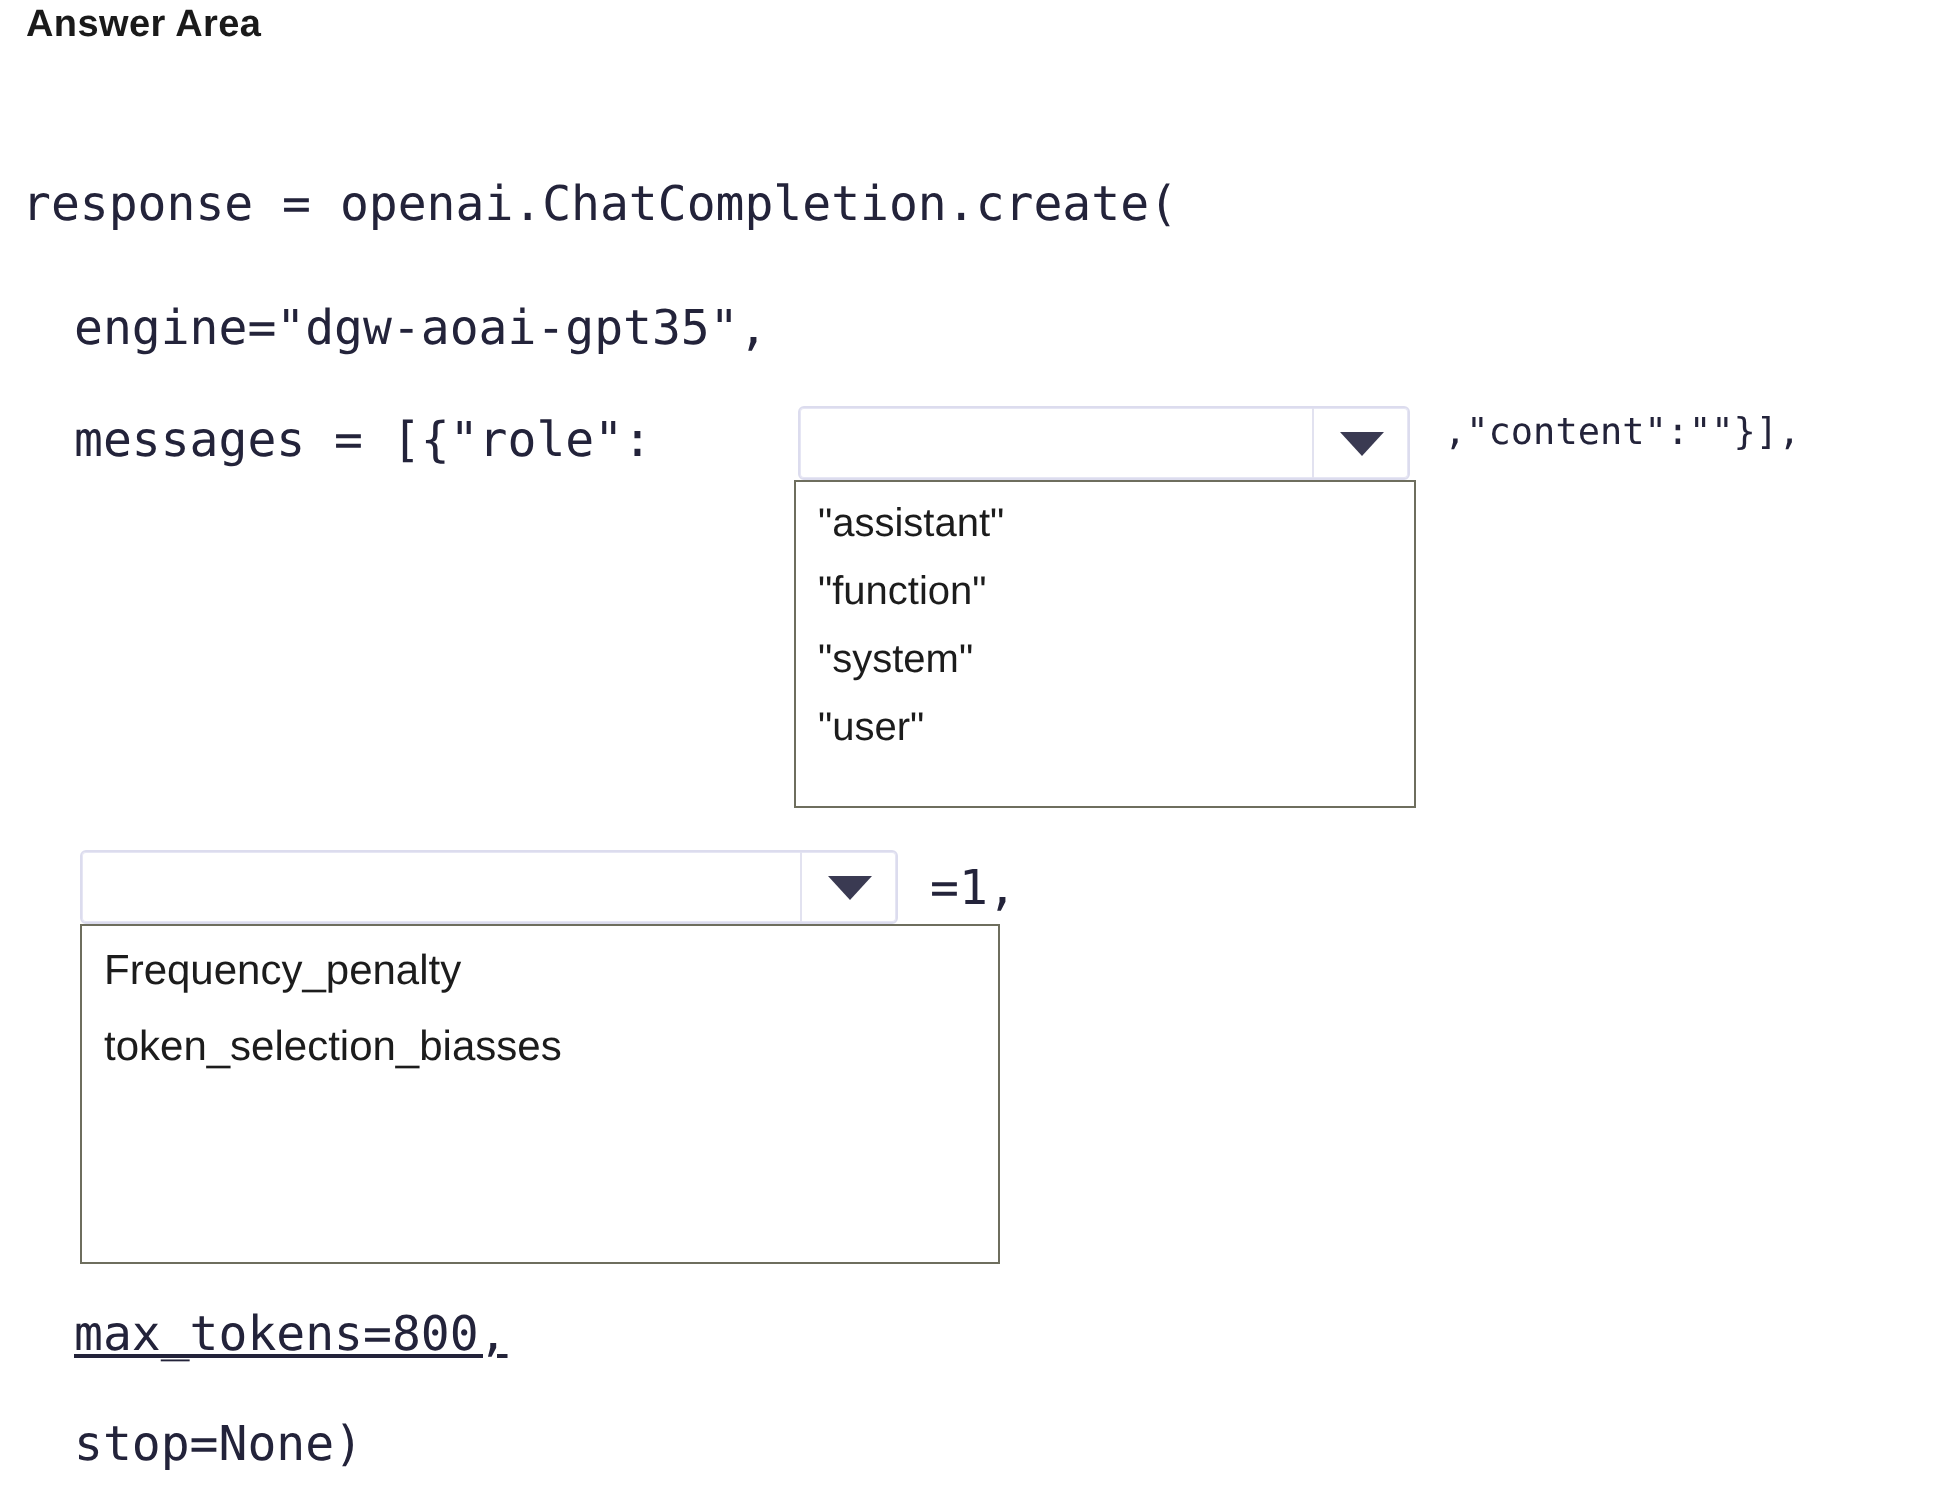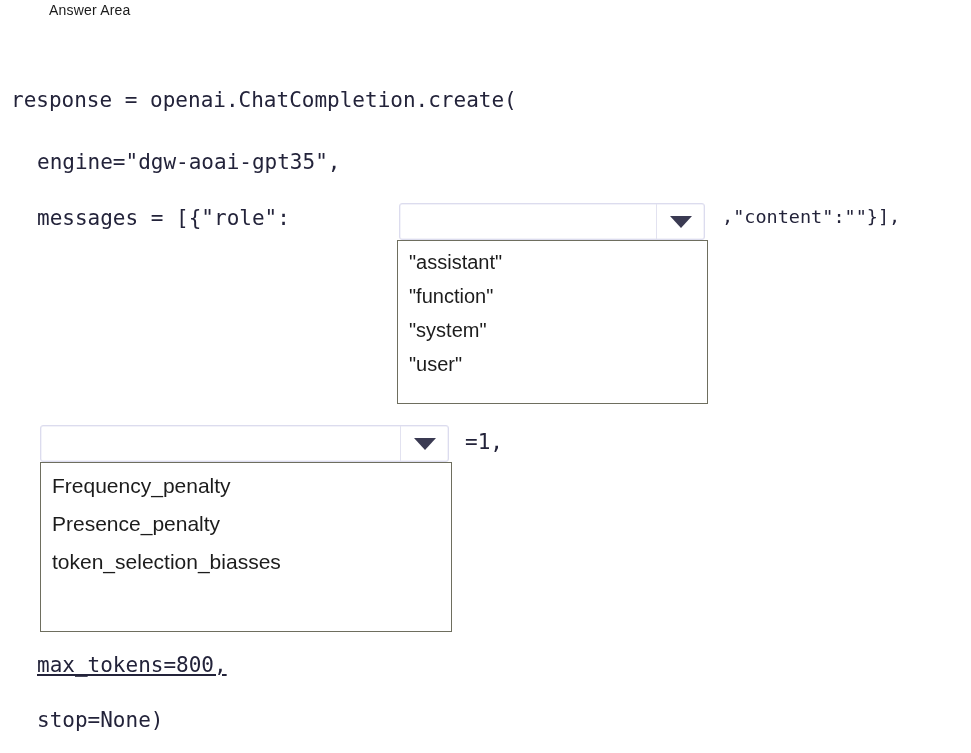--- a/index.html
+++ b/index.html
@@ -20,32 +20,31 @@
   .page {
     position: absolute;
     inset: 0;
   }
 
   .heading {
     position: absolute;
     left: 13px;
     top: 2px;
     font-family: "Liberation Sans", sans-serif;
-    font-weight: normal;
-    font-size: 14px;
+    font-weight: bold;
+    font-size: 19px;
     letter-spacing: 0.2px;
     color: #1a1a1a;
     white-space: pre;
-    margin-left: 36px;
   }
 
   .code-line {
     position: absolute;
     font-family: "DejaVu Sans Mono", "Liberation Mono", monospace;
-    font-size: 21px;
+    font-size: 24px;
     letter-spacing: 0px;
     color: #23233a;
     white-space: pre;
   }
 
   .code-line.l1 { left: 11px; top: 88px; }
   .code-line.l2 { left: 37px; top: 150px; }
   .code-line.l3 { left: 37px; top: 206px; }
   .code-line.l4 { left: 465px; top: 430px; }
   .code-line.l5 { left: 37px; top: 653px; text-decoration: underline; }
@@ -113,21 +112,21 @@
   .listbox .opt {
     font-family: "Liberation Sans", sans-serif;
     font-size: 20px;
     line-height: 34px;
     color: #1c1c1c;
     padding: 0 10px 0 11px;
     white-space: pre;
   }
 
   .list-role  { left: 397px; top: 240px; width: 311px; height: 164px; }
-  .list-param { left: 40px;  top: 462px; width: 412px; height: 170px; }
+  .list-param { left: 40px;  top: 462px; width: 460px; height: 170px; }
   .list-param .opt { font-size: 21px; line-height: 38px; }
 </style>
 </head>
 <body>
 
 <div class="page">
 
   <div class="heading">Answer Area</div>
 
   <div class="code-line l1">response = openai.ChatCompletion.create(</div>
@@ -156,21 +155,20 @@
     <div class="combo-value"></div>
     <div class="combo-arrow">
       <span class="tri"></span>
     </div>
   </div>
 
   <div class="code-line l4">=1,</div>
 
   <div class="listbox list-param">
     <div class="opt">Frequency_penalty</div>
-    <div class="opt">Presence_penalty</div>
     <div class="opt">token_selection_biasses</div>
   </div>
 
   <div class="code-line l5">max_tokens=800,</div>
 
   <div class="code-line l6">stop=None)</div>
 
 </div>
 
 </body></html>

